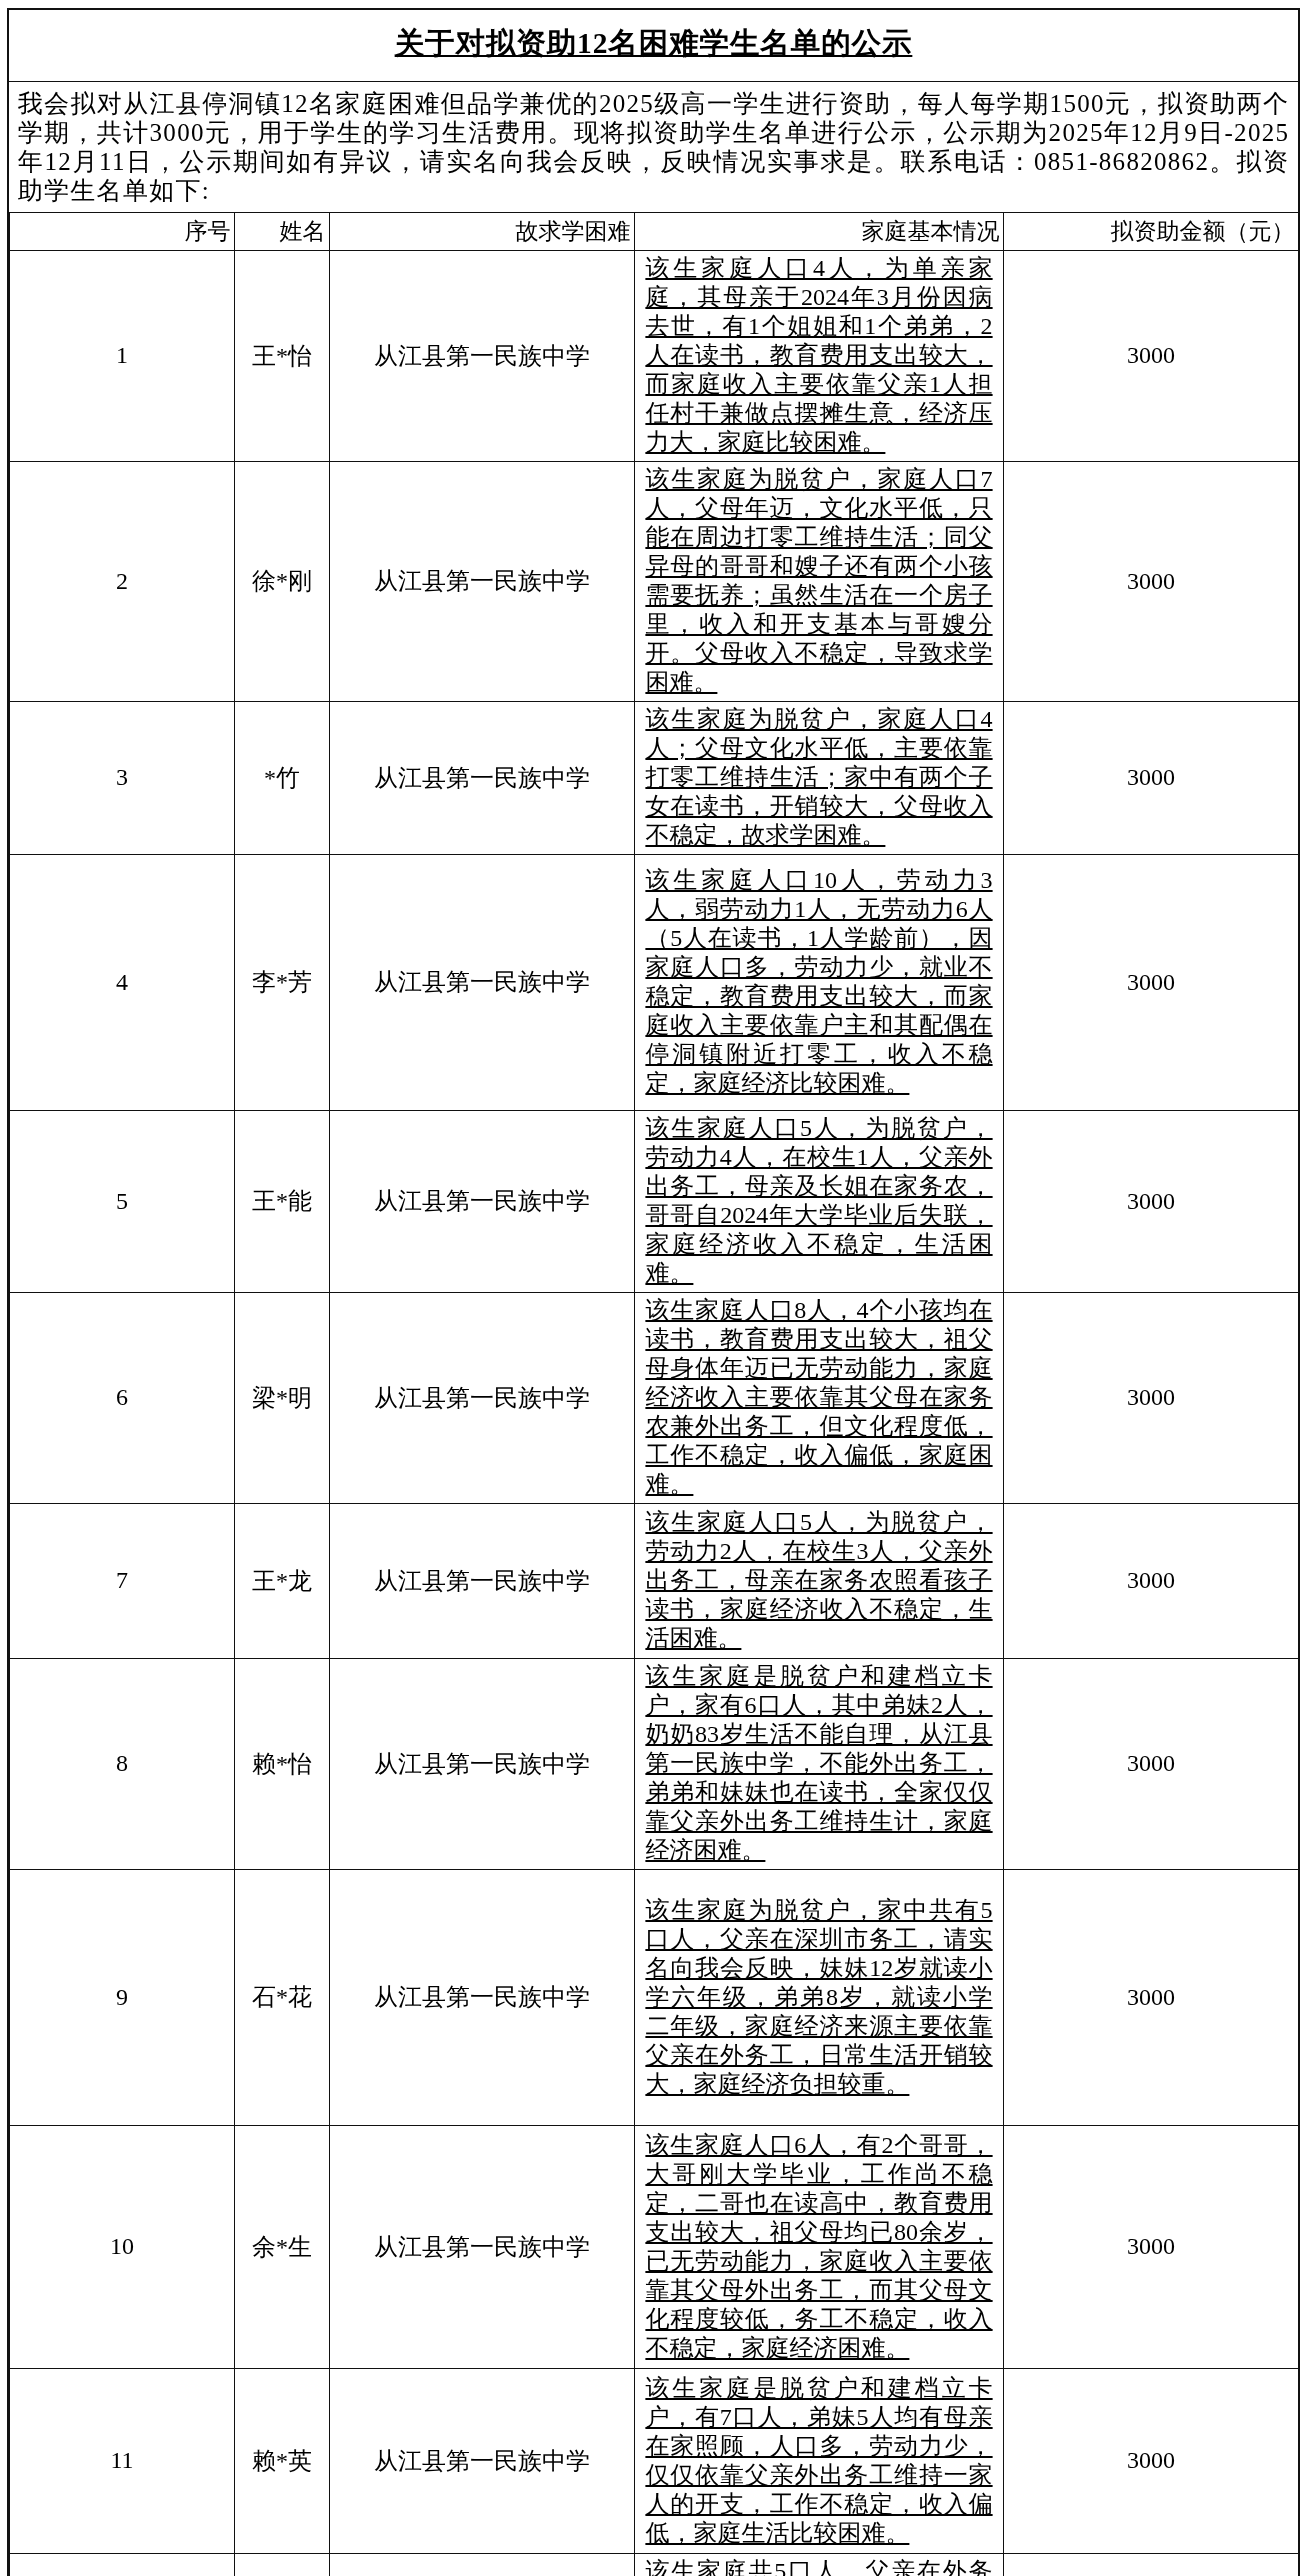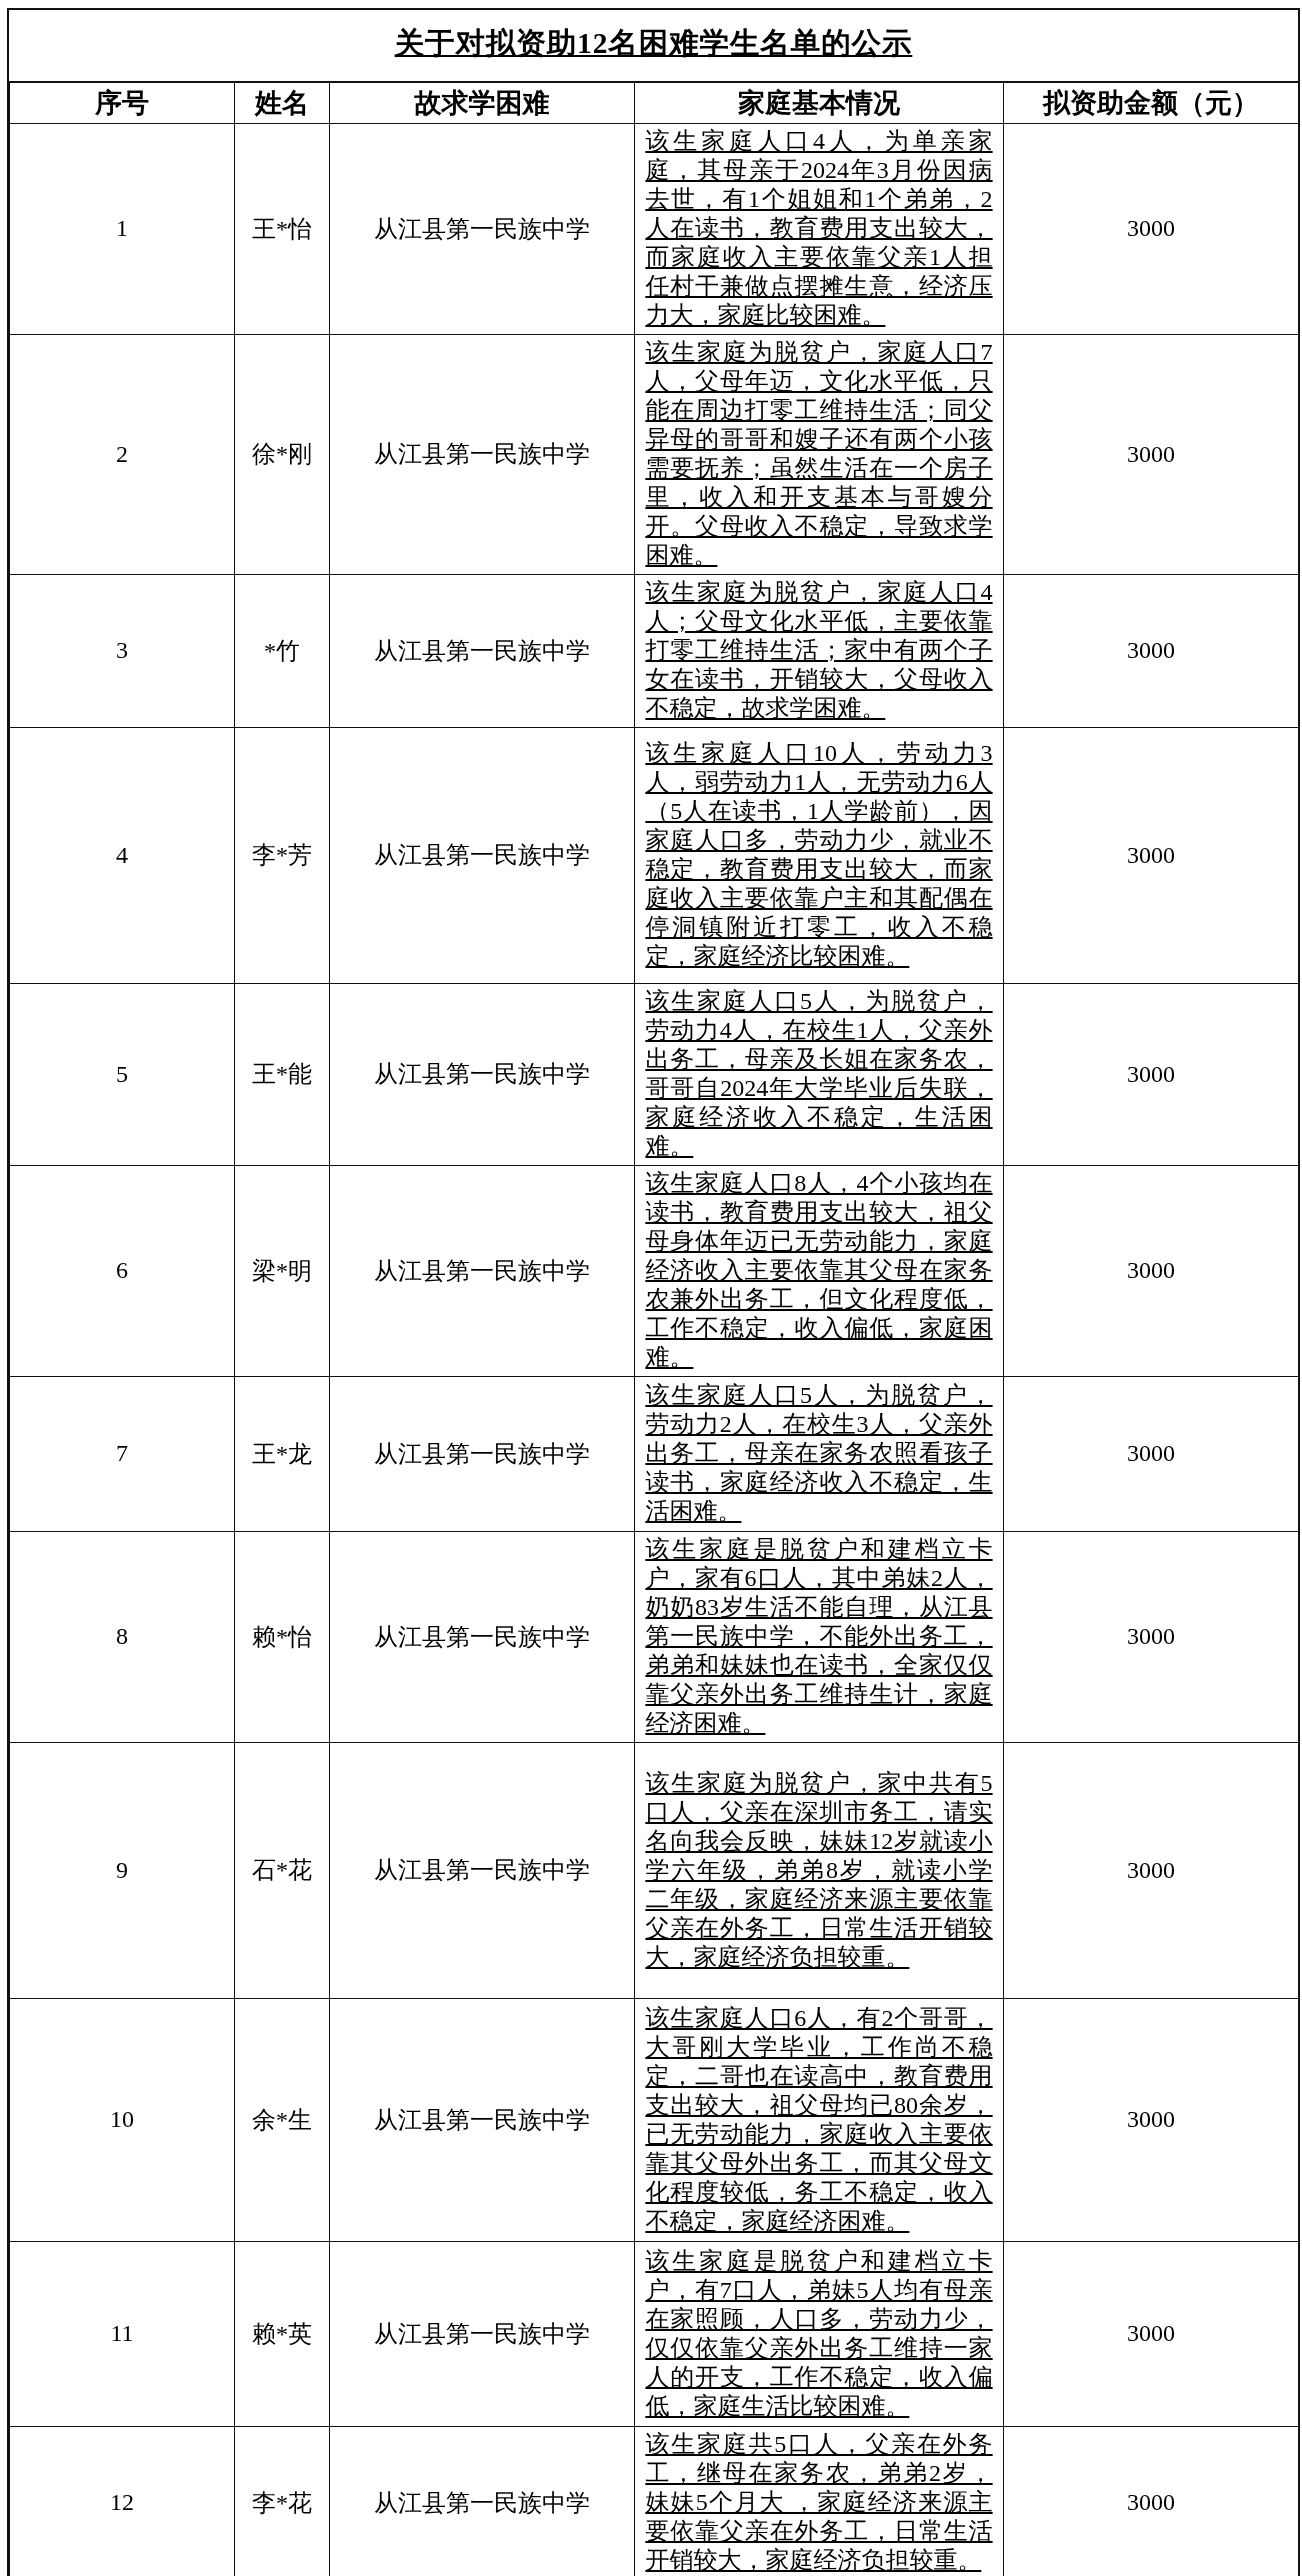--- a/index.html
+++ b/index.html
@@ -41,24 +41,24 @@
     border-collapse:collapse;
     table-layout:fixed;
   }
   table.aid th, table.aid td{
     border:1.7px solid #111;
     font-size:24px;
     vertical-align:middle;
     word-break:break-all;
   }
   table.aid th{
-    font-size:27px;
-    font-weight:bold;
+    font-size:23px;
+    font-weight:normal;
     height:33px;
-    text-align:center;
+    text-align:right;
     padding:1.7px 3.5px;
   }
   td.c-no, td.c-name, td.c-school, td.c-amount{
     text-align:center;
     padding:1.7px 5.2px;
   }
   td.c-situation{
     text-align:justify;
     padding:3.5px 10.4px;
     line-height:29px;
@@ -80,20 +80,21 @@
 </style>
 </head>
 <body>
 
 <div class="doc">
 
   <div class="title-box">
     <h1>关于对拟资助12名困难学生名单的公示</h1>
   </div>
 
+  <div class="intro">我会拟对从江县停洞镇12名家庭困难但品学兼优的2025级高一学生进行资助，每人每学期1500元，拟资助两个学期，共计3000元，用于学生的学习生活费用。现将拟资助学生名单进行公示，公示期为2025年12月9日-2025年12月11日，公示期间如有异议，请实名向我会反映，反映情况实事求是。联系电话：0851-86820862。拟资助学生名单如下:</div>
 
   <table class="aid">
     <colgroup>
       <col style="width:225px">
       <col style="width:95px">
       <col style="width:305px">
       <col style="width:369px">
       <col style="width:295px">
     </colgroup>
     <thead>

